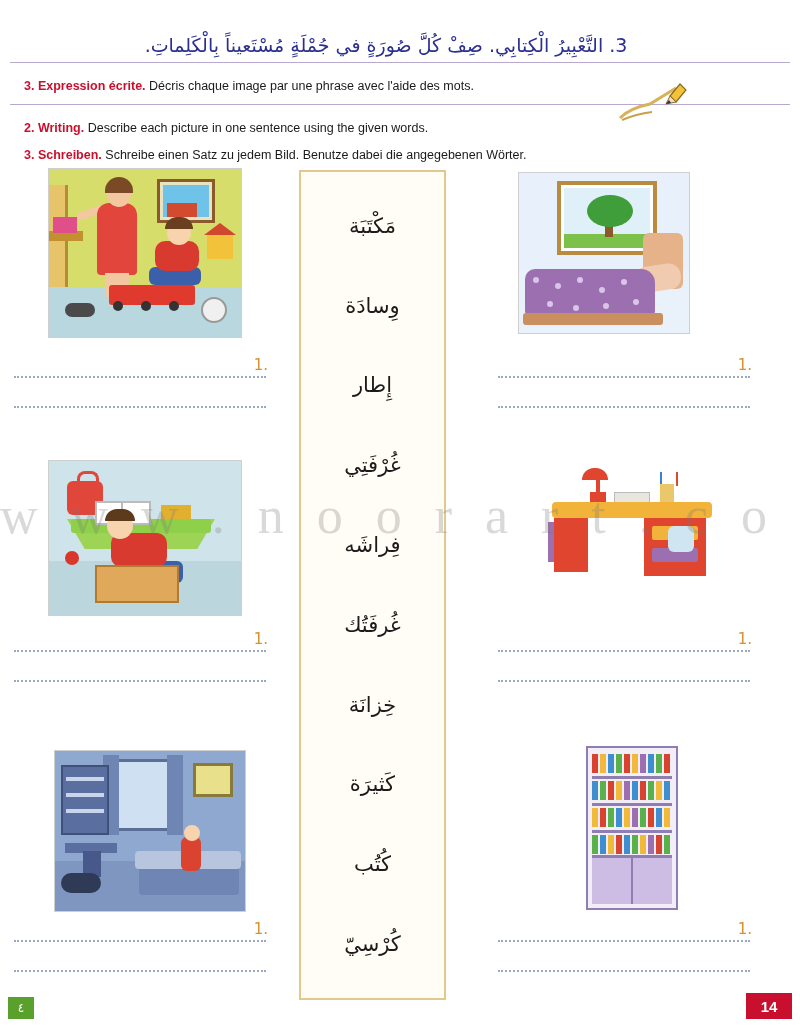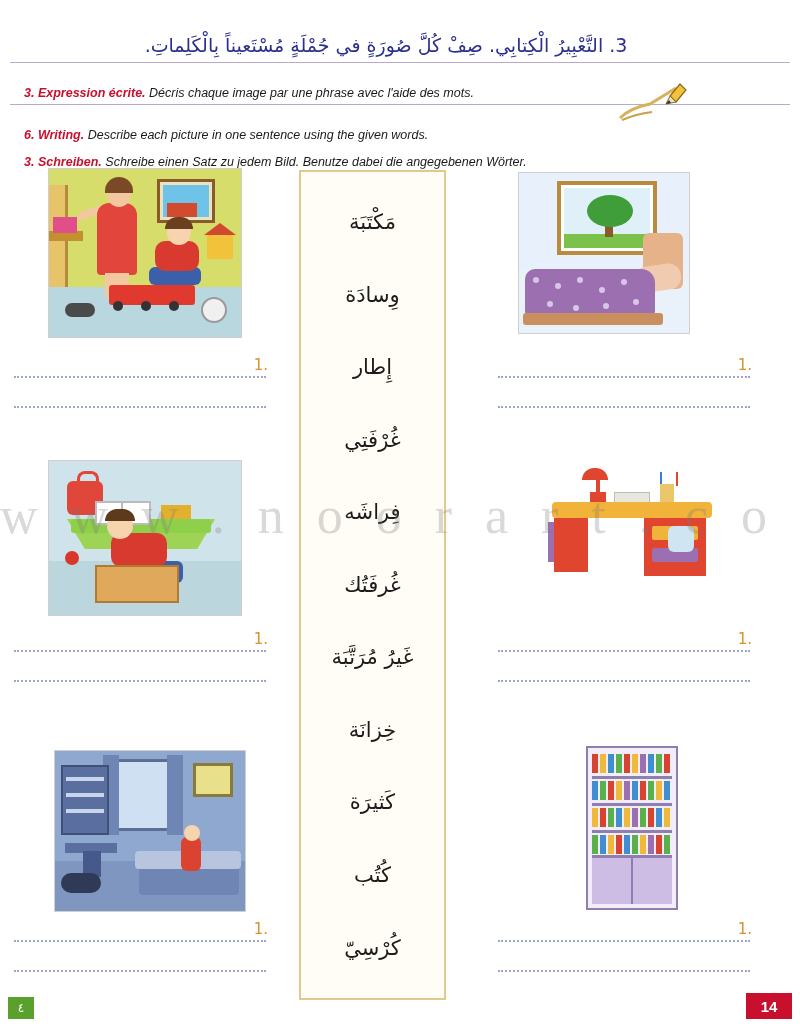--- a/index.html
+++ b/index.html
@@ -27,23 +27,22 @@
     text-align: center;
     font-family: "DejaVu Sans", sans-serif;
     font-size: 19px;
     color: #2b2f8f;
     padding-right: 28px;
     letter-spacing: 0.5px;
   }
   .lang-line {
     font-size: 12.5px;
     margin-left: 12px;
-    margin-top: 16px;
+    margin-top: 9px;
     color: #1a1a1a;
-    font-style: italic;
   }
   .lang-line .lead {
     color: #c8102e;
     font-weight: bold;
   }
   .rule {
     position: absolute;
     left: 10px;
     width: 780px;
     height: 1px;
@@ -272,21 +271,21 @@
 </div>
 <div class="rule rule-1"></div>
 <div class="rule rule-2"></div>
 
 <div class="lang-line" style="position:absolute; top:70px; left:12px;">
   <span class="lead">3. Expression écrite.</span>
   <span>Décris chaque image par une phrase avec l'aide des mots.</span>
 </div>
 
 <div class="lang-line" style="position:absolute; top:112px; left:12px;">
-  <span class="lead">6. Writing.</span>
+  <span class="lead">2. Writing.</span>
   <span>Describe each picture in one sentence using the given words.</span>
 </div>
 
 <div class="lang-line" style="position:absolute; top:139px; left:12px;">
   <span class="lead">3. Schreiben.</span>
   <span>Schreibe einen Satz zu jedem Bild. Benutze dabei die angegebenen Wörter.</span>
 </div>
 
 <svg class="pencil" viewBox="0 0 74 46">
   <path d="M4 40 Q14 30 34 26 L60 10" stroke="#d8b25a" stroke-width="3" fill="none"></path>
@@ -296,21 +295,20 @@
   <path d="M6 42 Q20 36 36 34" stroke="#c8a14a" stroke-width="2" fill="none"></path>
 </svg>
 
 <div class="word-column">
   <div class="word">مَكْتَبَة</div>
   <div class="word">وِسادَة</div>
   <div class="word">إِطار</div>
   <div class="word">غُرْفَتِي</div>
   <div class="word">فِراشَه</div>
   <div class="word">غُرفَتُك</div>
-  <div class="word">غَيرُ مُرَتَّبَة</div>
   <div class="word">خِزانَة</div>
   <div class="word">كَثيرَة</div>
   <div class="word">كُتُب</div>
   <div class="word">كُرْسِيّ</div>
 </div>
 
 <div class="cell" style="left:48px; top:168px;">
   <div class="pic p1">
     <div class="abs wall"></div>
       <div class="abs floor"></div>

